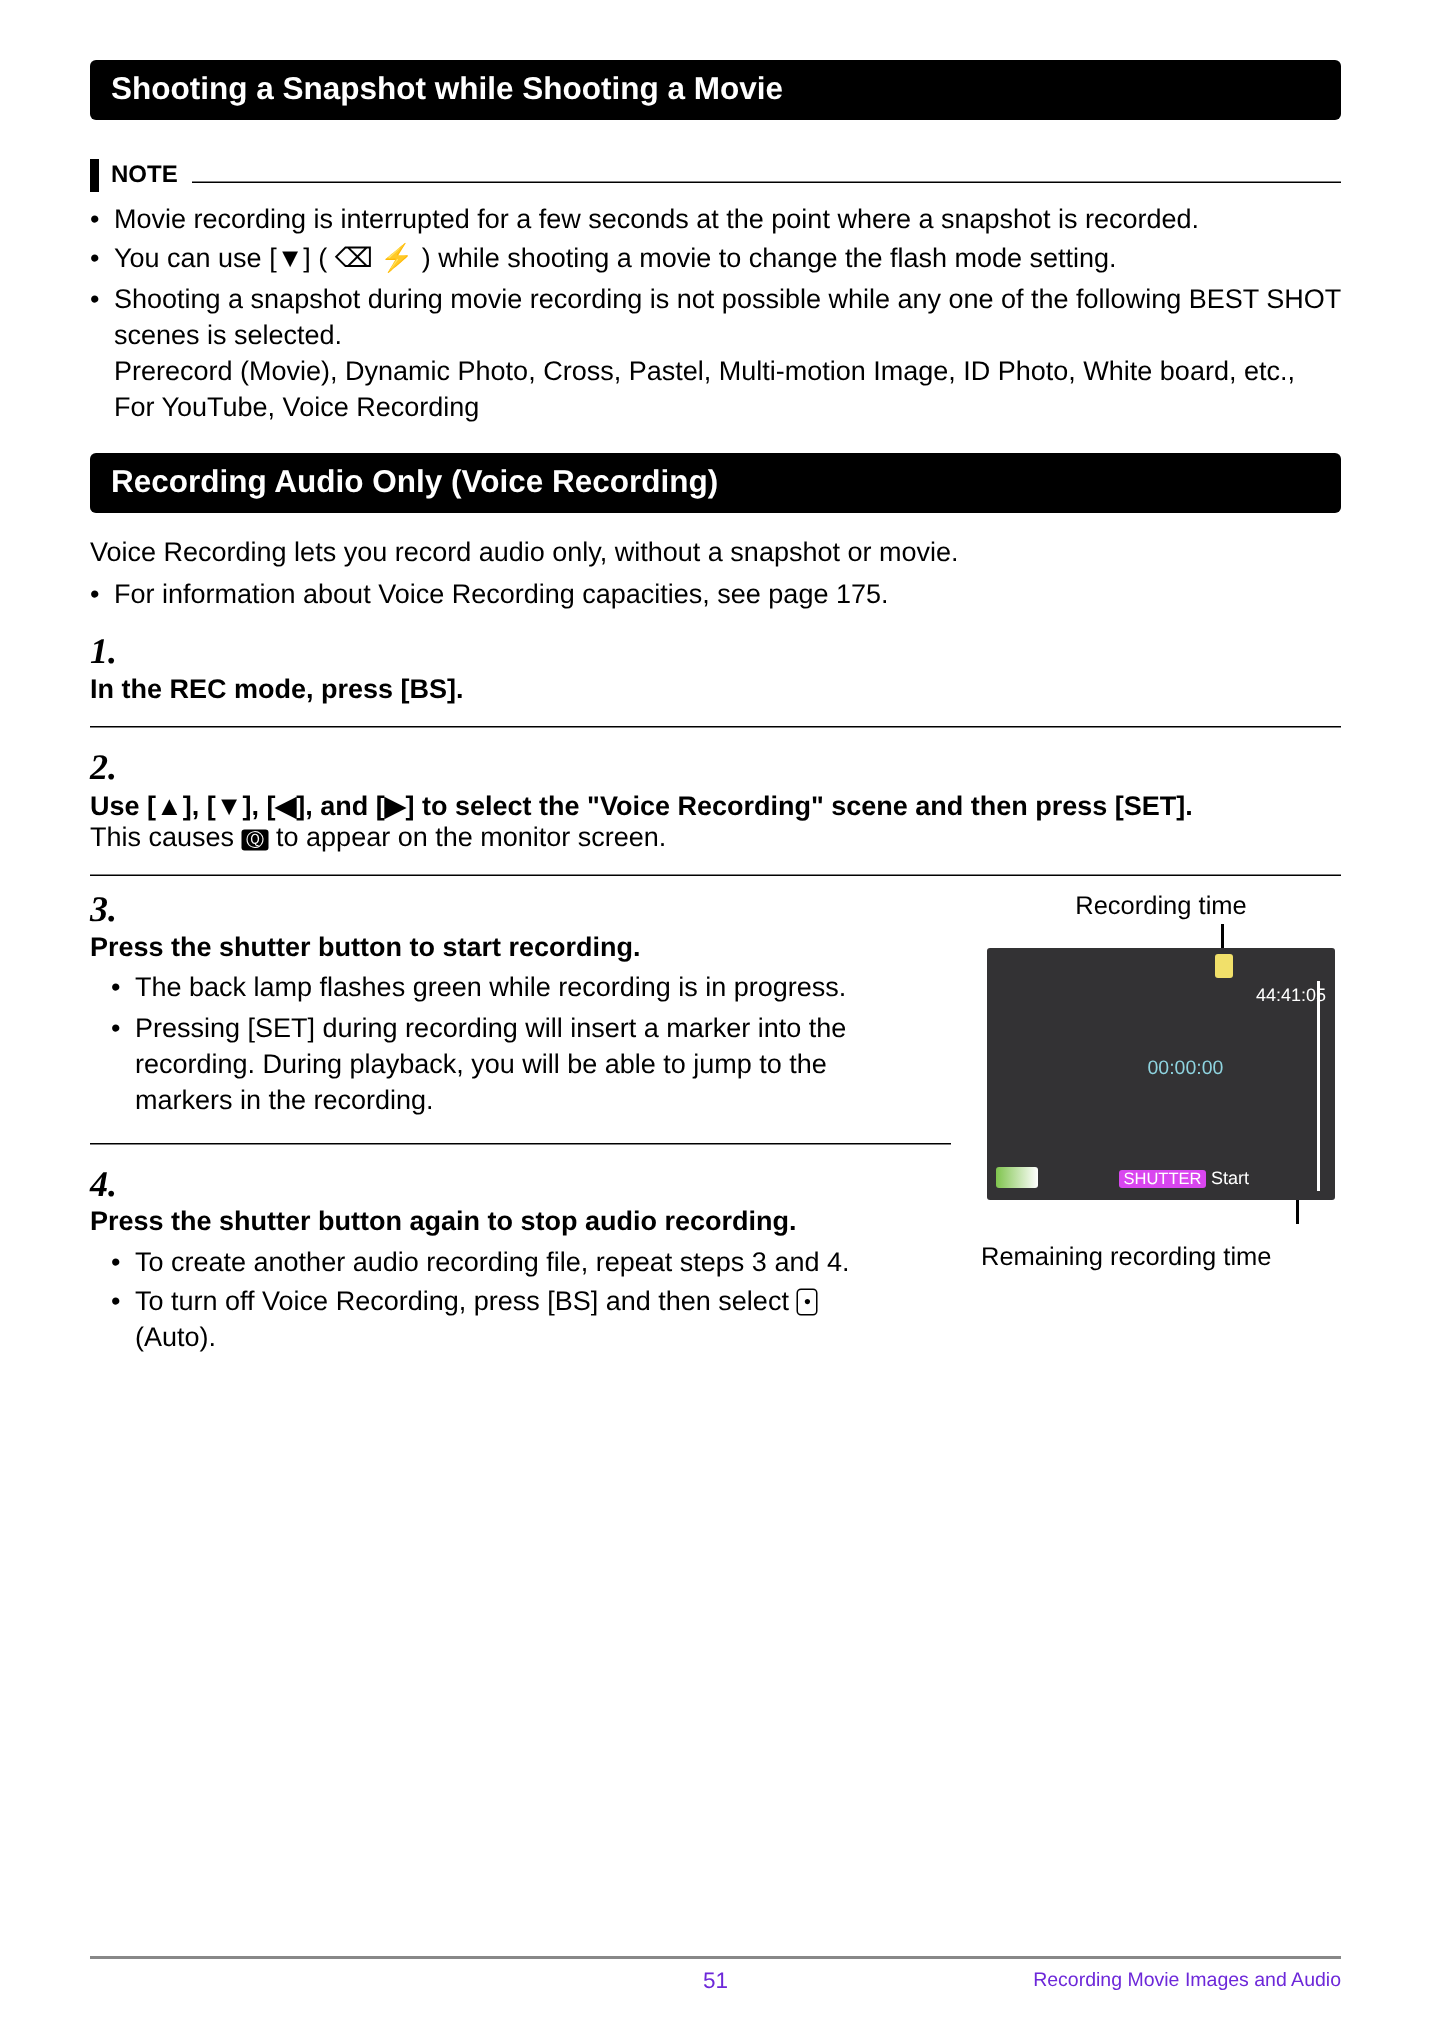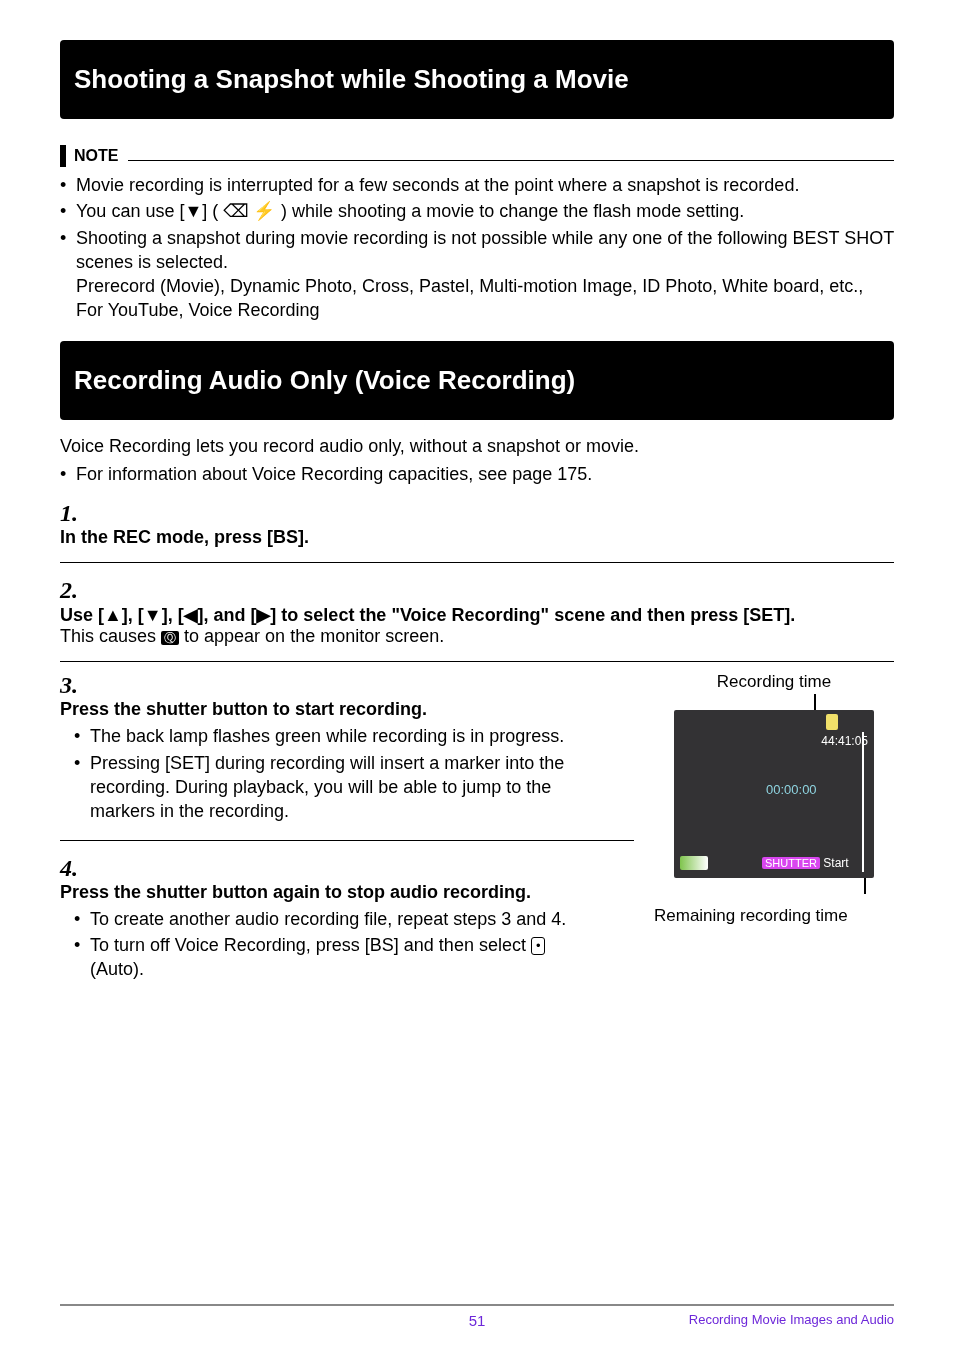--- a/index.html
+++ b/index.html
@@ -12,23 +12,23 @@
     width: 954px;
   }
   .page {
     padding: 40px 60px 30px 60px;
     position: relative;
     min-height: 1357px;
   }
   .section-header {
     background: #000;
     color: #fff;
-    font-size: 26px;
+    font-size: 21px;
     font-weight: bold;
-    padding: 24px 14px;
+    padding: 8px 14px;
     border-radius: 4px;
     margin-bottom: 14px;
   }
   .step {
     margin: 14px 0 10px 0;
   }
   .step-num {
     font-style: italic;
     font-weight: bold;
     font-size: 24px;
@@ -132,21 +132,21 @@
     margin-bottom: 2px;
   }
   .preview-pointer {
     width: 2px;
     height: 16px;
     background: #000;
     margin: 0 auto;
     margin-left: 160px;
   }
   .preview-box {
-    width: 200px;
+    width: 232px;
     height: 168px;
     background: #333234;
     margin: 0 auto;
     position: relative;
     border-radius: 2px;
     overflow: hidden;
   }
   .pv-top-icon {
     position: absolute;
     top: 4px;
@@ -159,21 +159,21 @@
   .pv-total {
     position: absolute;
     top: 24px;
     right: 6px;
     color: #fff;
     font-size: 12px;
   }
   .pv-time {
     position: absolute;
     top: 72px;
-    left: 92px;
+    left: 107px;
     color: #8fd4e0;
     font-size: 13px;
   }
   .pv-bottom-left {
     position: absolute;
     bottom: 8px;
     left: 6px;
     width: 28px;
     height: 14px;
     background: linear-gradient(90deg,#7fc44d 0%, #fff 100%);

